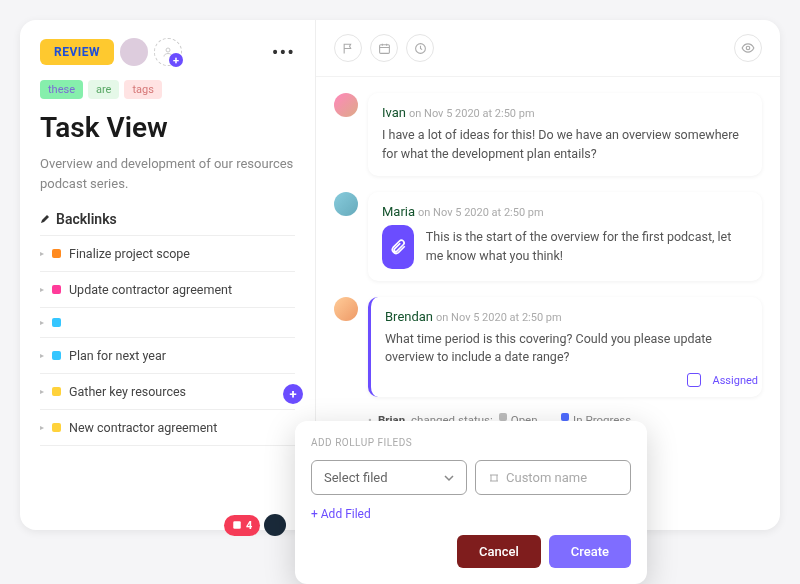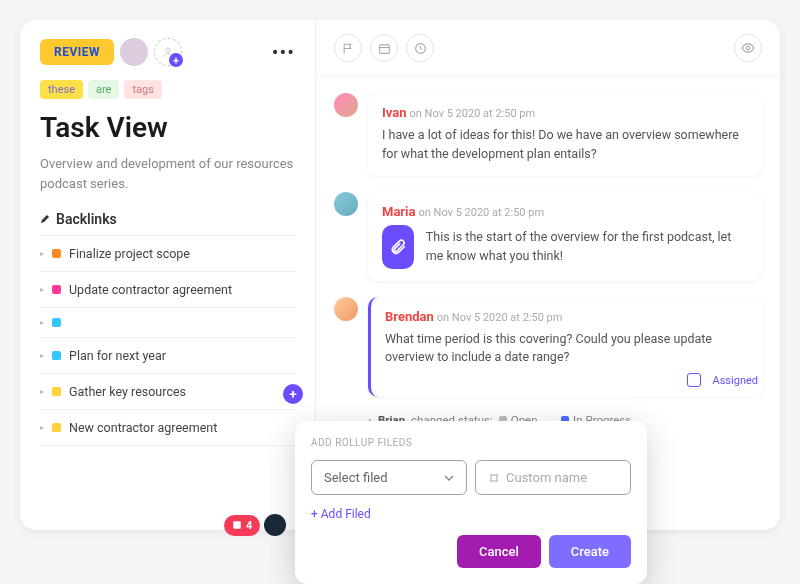--- a/index.html
+++ b/index.html
@@ -8,66 +8,66 @@
 .left{width:296px;border-right:1px solid #eee;padding:18px 20px 0 20px;display:flex;flex-direction:column}
 .right{flex:1;display:flex;flex-direction:column}
 .topbar{display:flex;align-items:center;gap:6px;margin-bottom:14px}
 .review{background:#fec92f;color:#1d4ed8;font-weight:700;font-size:12px;padding:6px 14px;border-radius:6px;letter-spacing:.5px}
 .avatar{width:28px;height:28px;border-radius:50%;background:#dcd;display:inline-block}
 .ghost{width:28px;height:28px;border-radius:50%;border:1.5px dashed #ccc;display:flex;align-items:center;justify-content:center;position:relative}
 .plusbadge{position:absolute;bottom:-2px;right:-2px;background:#6b4dff;color:#fff;width:14px;height:14px;border-radius:50%;display:flex;align-items:center;justify-content:center;font-size:11px;font-weight:700}
 .more{margin-left:auto;font-size:20px;color:#333;letter-spacing:1px;cursor:pointer}
 .tags{display:flex;gap:5px;margin-bottom:12px}
 .tag{font-size:11px;padding:3px 8px;border-radius:4px}
-.tag.t0{background:#fde047;color:#7b6bd4}
+.tag.t0{background:#86efac;color:#7b6bd4}
 .tag.t1{background:#e5f8e8;color:#5aa866}
 .tag.t2{background:#ffe3e3;color:#d67878}
 h1{font-size:28px;font-weight:600;color:#1a1a1a;margin-bottom:10px}
 .desc{font-size:13px;color:#888;line-height:1.5;margin-bottom:18px}
 .sect{display:flex;align-items:center;gap:6px;font-size:14px;font-weight:600;color:#333;margin-bottom:8px}
 .bl{border-top:1px solid #eee;position:relative}
 .bli{display:flex;align-items:center;gap:8px;padding:10px 0;border-bottom:1px solid #eee;font-size:12.5px;color:#444}
 .caret{color:#bbb;font-size:8px}
 .sq{width:9px;height:9px;border-radius:2px}
 .addbl{position:absolute;right:-8px;top:148px;width:20px;height:20px;border-radius:50%;background:#6b4dff;color:#fff;display:flex;align-items:center;justify-content:center;font-size:13px;font-weight:700}
 .rtop{display:flex;align-items:center;padding:14px 18px;gap:8px;border-bottom:1px solid #f2f2f2}
 .ricon{width:28px;height:28px;border-radius:50%;border:1.5px solid #e5e5e5;display:flex;align-items:center;justify-content:center;color:#aaa}
 .eye{margin-left:auto}
 .feed{padding:16px 18px;flex:1;overflow:hidden}
 .msg{display:flex;gap:10px;margin-bottom:16px}
 .msgbody{flex:1}
 .msgcard{background:#fff;border-radius:10px;padding:12px 14px;box-shadow:0 1px 4px rgba(0,0,0,.06);position:relative}
 .msgcard.bl-left{border-left:3px solid #6b4dff}
 .mhead{font-size:12px;margin-bottom:6px}
-.mhead b{color:#ef4444;font-size:13px;font-weight:700}
+.mhead b{color:#14532d;font-size:13px;font-weight:400}
 .mts{color:#aaa;font-size:11px}
 .mtext{font-size:12.5px;color:#555;line-height:1.5}
 .attach{display:flex;gap:12px;align-items:center}
 .attbox{width:44px;height:44px;background:#6b4dff;border-radius:10px;display:flex;align-items:center;justify-content:center;color:#fff}
 .assigned{position:absolute;right:4px;bottom:10px;display:flex;align-items:center;gap:12px;font-size:11px;color:#6b4dff}
 .assigned .chk{width:14px;height:14px;border:1.5px solid #6b4dff;border-radius:3px}
 .status{font-size:11.5px;color:#888;display:flex;align-items:center;gap:6px;padding-left:34px}
-.st{display:inline-flex;align-items:center;gap:4px}
+.st{display:inline-flex;align-items:flex-start;gap:4px}
 .stsq{width:8px;height:8px;border-radius:2px}
 .av{width:24px;height:24px;border-radius:50%;background:linear-gradient(135deg,#f8b,#da8)}
 .av.v1{background:linear-gradient(135deg,#8cd,#6ab)}
 .av.v2{background:linear-gradient(135deg,#fc9,#e96)}
 .pill{position:absolute;bottom:-6px;left:204px;display:flex;gap:4px;align-items:center}
 .pillred{background:#f53b57;color:#fff;font-size:11px;font-weight:700;padding:4px 8px;border-radius:12px;display:flex;align-items:center;gap:4px}
 .pillcirc{width:22px;height:22px;border-radius:50%;background:#1a2a3a}
 .modal{position:absolute;left:295px;bottom:0;width:352px;background:#fff;border-radius:12px;box-shadow:0 8px 32px rgba(0,0,0,.18);padding:16px;z-index:10}
 .mtitle{font-size:10px;color:#aaa;letter-spacing:.5px;margin-bottom:12px}
 .mrow{display:flex;gap:8px;margin-bottom:12px}
 .sel,.cinp{border:1px solid #a3a3a3;border-radius:6px;padding:9px 12px;font-size:13px;color:#666;display:flex;align-items:center;gap:6px}
 .sel{flex:1;justify-content:space-between}
 .cinp{flex:1}
 .addfiled{font-size:12px;color:#6b4dff;margin-bottom:14px}
 .mbtns{display:flex;gap:8px;justify-content:flex-end}
 .btn{padding:9px 22px;border-radius:6px;font-size:13px;font-weight:500;border:none;cursor:pointer}
-.btn.cancel{background:#a21caf;color:#fff}
+.btn.cancel{background:#7f1d1d;color:#fff}
 .btn.create{background:#7f6dff;color:#fff}
 svg{display:block}
 </style>
 </head>
 <body>
 
 <div class="card">
   <div class="left">
     <div class="topbar">
       <span class="review">REVIEW</span>

